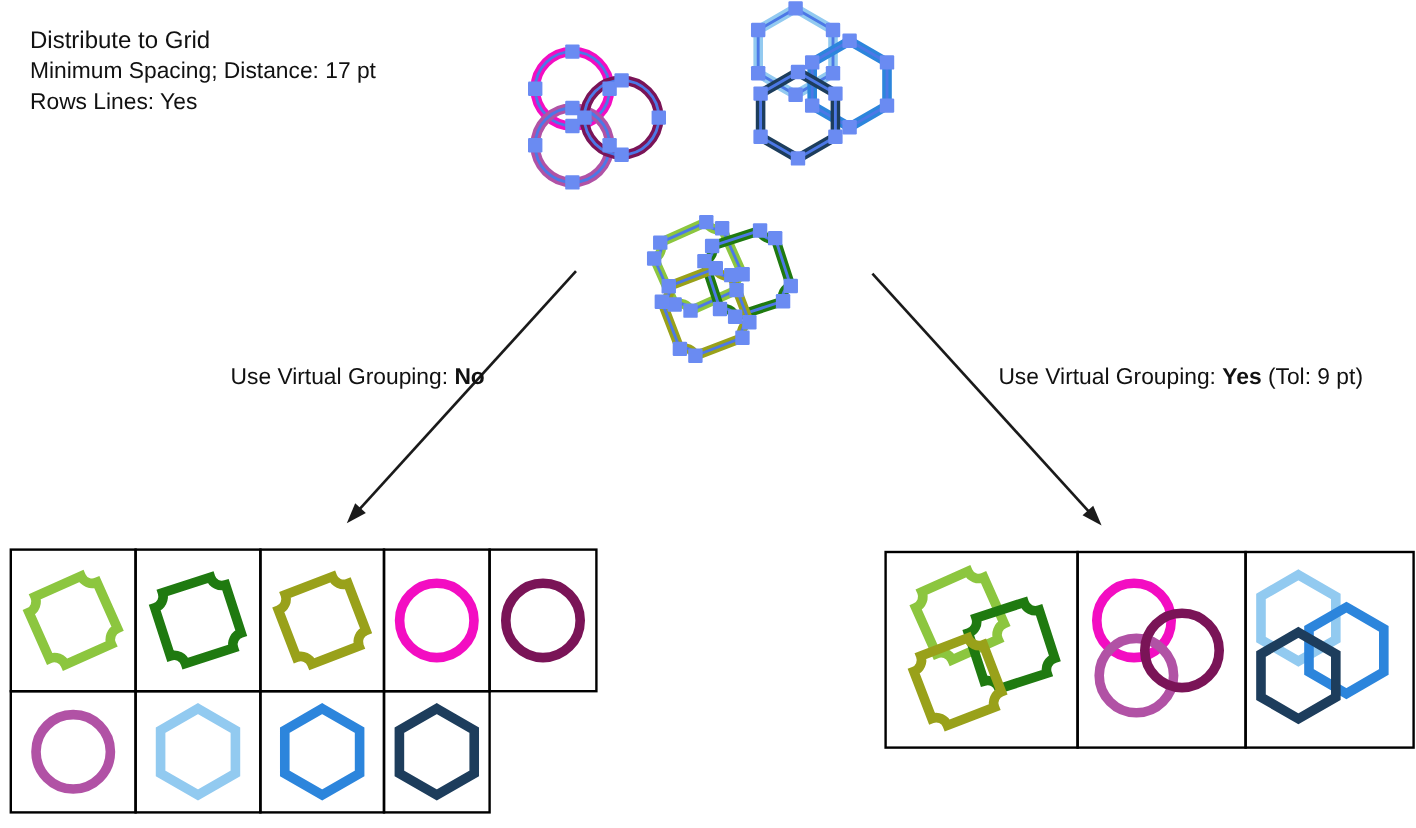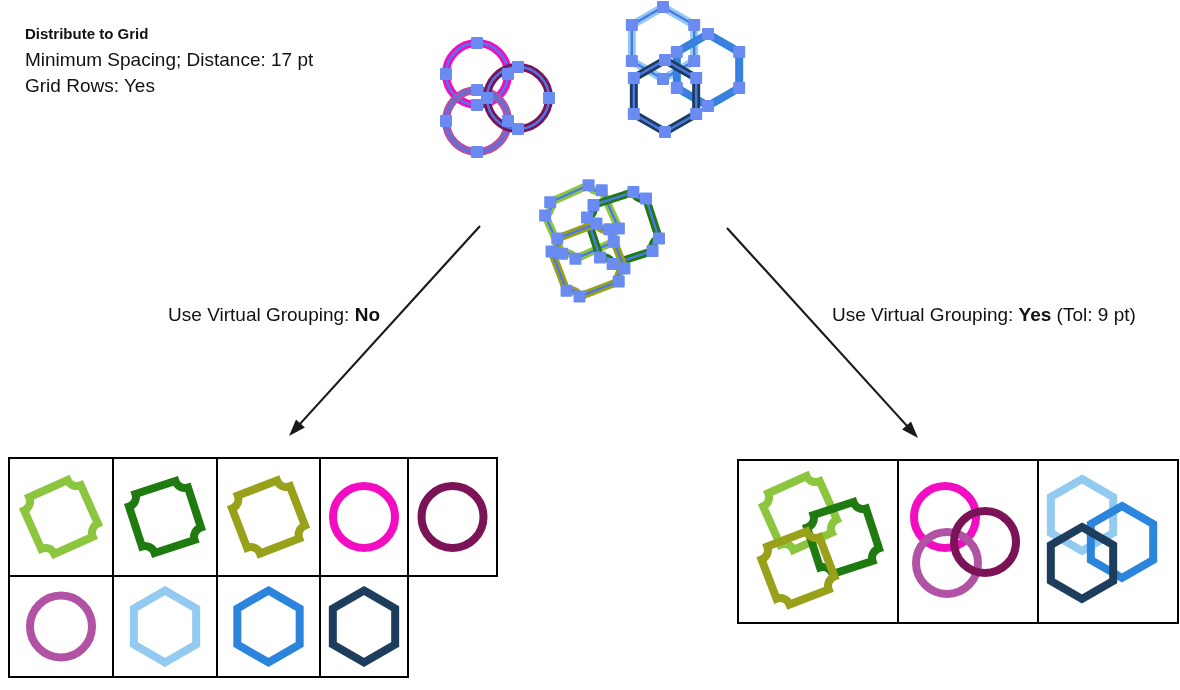--- a/index.html
+++ b/index.html
@@ -2,23 +2,23 @@
 <html><head>
 <meta charset="utf-8">
 <style>
   html,body{margin:0;padding:0;}
   body{
     width:1180px;height:690px;background:#ffffff;position:relative;overflow:hidden;
     font-family:"Liberation Sans", sans-serif;color:#111111;
   }
   #canvas{position:absolute;left:0;top:0;}
   .note{position:absolute;left:25px;top:21px;font-size:19px;line-height:26px;}
-  .note-title{font-weight:700;font-size:15px;}
+  .note-title{font-weight:400;font-size:20px;}
   .branch-label{position:absolute;top:302px;font-size:19px;line-height:26px;white-space:nowrap;}
-  .branch-label.left{right:800px;text-align:right;}
+  .branch-label.left{right:776px;text-align:right;}
   .branch-label.right{left:832px;}
   .branch-label b{font-weight:700;}
 </style>
 </head>
 <body>
 
 <svg id="canvas" width="1180" height="690" viewBox="0 0 1180 690">
     <g>
       <circle cx="477" cy="74" r="31" fill="none" stroke="#f30dc2" stroke-width="8"></circle>
       <circle cx="477" cy="74" r="31" fill="none" stroke="#4c78e6" stroke-width="2.4"></circle>
@@ -145,18 +145,18 @@
       <rect x="612.7145953923456" y="275.41526628096193" width="12" height="12" rx="1" fill="#6a8bf2"></rect>
       <rect x="573.5042174794631" y="290.46672016186454" width="12" height="12" rx="1" fill="#6a8bf2"></rect>
       <rect x="560.584733719038" y="284.71459539234553" width="12" height="12" rx="1" fill="#6a8bf2"></rect>
       <rect x="545.5332798381355" y="245.50421747946308" width="12" height="12" rx="1" fill="#6a8bf2"></rect>
     </g>
   </svg>
 
 <div class="note">
   <div class="note-title">Distribute to Grid</div>
   <div>Minimum Spacing; Distance: 17 pt</div>
-  <div>Grid Rows: Yes</div>
+  <div>Rows Lines: Yes</div>
 </div>
 
 <div class="branch-label left"><span>Use Virtual Grouping: </span><b>No</b><span></span></div>
 
 <div class="branch-label right"><span>Use Virtual Grouping: </span><b>Yes</b><span> (Tol: 9 pt)</span></div>
 
 </body></html>

